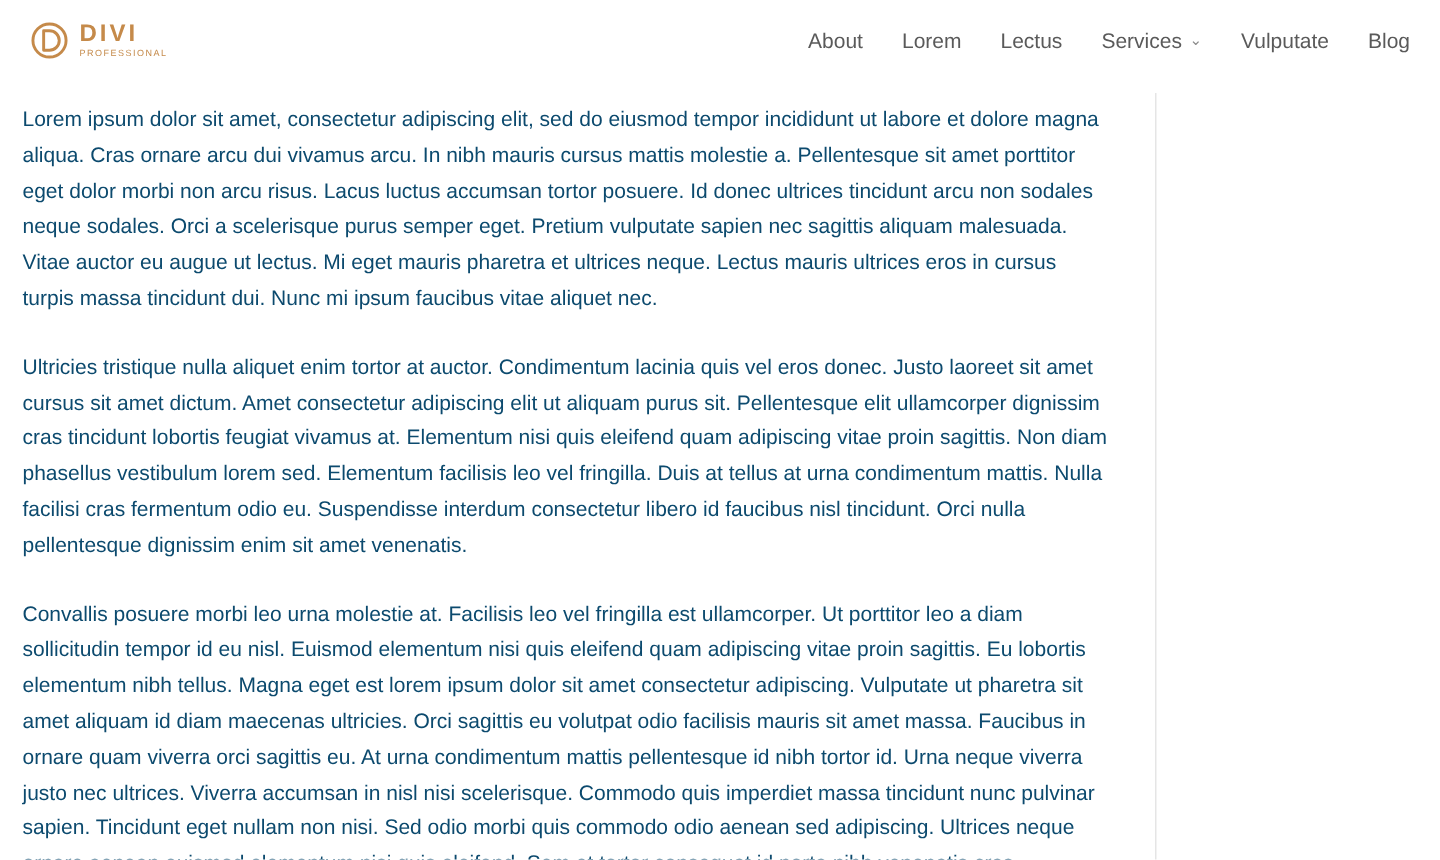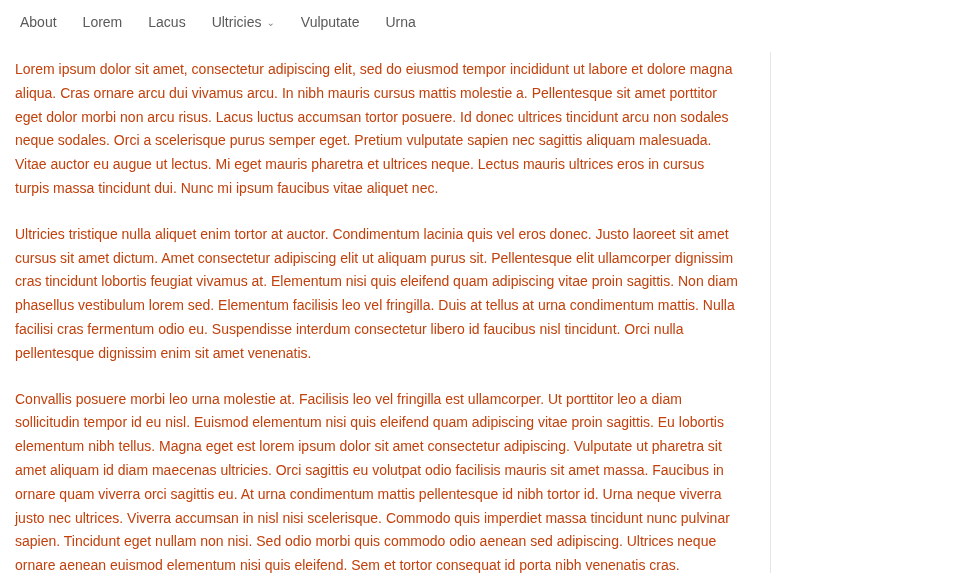--- a/index.html
+++ b/index.html
@@ -69,44 +69,56 @@
       display: flex;
       padding: 18px 20px 0 15px;
     }
     .content {
       flex: 0 0 755px;
       padding-right: 30px;
     }
     .content p {
       font-size: 14px;
       line-height: 1.7;
-      color: #c2410c;
+      color: #0c4a6e;
       margin-bottom: 22px;
     }
     .sidebar {
       flex: 1;
       border-left: 1px solid #e5e5e5;
       min-height: 460px;
       margin-top: -6px;
     }
   </style>
 </head>
 <body>
 
 <header class="header">
+  <div class="logo-wrap">
+    <span class="logo-mark">
+      <svg viewBox="0 0 40 40" width="26" height="26">
+        <circle cx="20" cy="20" r="17" fill="none" stroke="#c58a4a" stroke-width="3"></circle>
+        <path d="M 14 10 L 14 30 L 20 30 A 10 10 0 0 0 20 10 Z" fill="none" stroke="#c58a4a" stroke-width="3" stroke-linejoin="round"></path>
+      </svg>
+    </span>
+    <span class="logo-text">
+      <span class="logo-name">DIVI</span>
+      <span class="logo-sub">PROFESSIONAL</span>
+    </span>
+  </div>
   <nav class="nav">
     <a>About</a>
     <a>Lorem</a>
-    <a>Lacus</a>
+    <a>Lectus</a>
     <a>
-      <span>Ultricies</span>
+      <span>Services</span>
       <span class="chev">⌄</span>
     </a>
     <a>Vulputate</a>
-    <a>Urna</a>
+    <a>Blog</a>
   </nav>
 </header>
 
 <div class="page-wrap">
   <main class="content">
     <p>Lorem ipsum dolor sit amet, consectetur adipiscing elit, sed do eiusmod tempor incididunt ut labore et dolore magna aliqua. Cras ornare arcu dui vivamus arcu. In nibh mauris cursus mattis molestie a. Pellentesque sit amet porttitor eget dolor morbi non arcu risus. Lacus luctus accumsan tortor posuere. Id donec ultrices tincidunt arcu non sodales neque sodales. Orci a scelerisque purus semper eget. Pretium vulputate sapien nec sagittis aliquam malesuada. Vitae auctor eu augue ut lectus. Mi eget mauris pharetra et ultrices neque. Lectus mauris ultrices eros in cursus turpis massa tincidunt dui. Nunc mi ipsum faucibus vitae aliquet nec.</p>
     <p>Ultricies tristique nulla aliquet enim tortor at auctor. Condimentum lacinia quis vel eros donec. Justo laoreet sit amet cursus sit amet dictum. Amet consectetur adipiscing elit ut aliquam purus sit. Pellentesque elit ullamcorper dignissim cras tincidunt lobortis feugiat vivamus at. Elementum nisi quis eleifend quam adipiscing vitae proin sagittis. Non diam phasellus vestibulum lorem sed. Elementum facilisis leo vel fringilla. Duis at tellus at urna condimentum mattis. Nulla facilisi cras fermentum odio eu. Suspendisse interdum consectetur libero id faucibus nisl tincidunt. Orci nulla pellentesque dignissim enim sit amet venenatis.</p>
     <p>Convallis posuere morbi leo urna molestie at. Facilisis leo vel fringilla est ullamcorper. Ut porttitor leo a diam sollicitudin tempor id eu nisl. Euismod elementum nisi quis eleifend quam adipiscing vitae proin sagittis. Eu lobortis elementum nibh tellus. Magna eget est lorem ipsum dolor sit amet consectetur adipiscing. Vulputate ut pharetra sit amet aliquam id diam maecenas ultricies. Orci sagittis eu volutpat odio facilisis mauris sit amet massa. Faucibus in ornare quam viverra orci sagittis eu. At urna condimentum mattis pellentesque id nibh tortor id. Urna neque viverra justo nec ultrices. Viverra accumsan in nisl nisi scelerisque. Commodo quis imperdiet massa tincidunt nunc pulvinar sapien. Tincidunt eget nullam non nisi. Sed odio morbi quis commodo odio aenean sed adipiscing. Ultrices neque ornare aenean euismod elementum nisi quis eleifend. Sem et tortor consequat id porta nibh venenatis cras. Ullamcorper malesuada proin libero nunc consequat interdum varius.</p>
   </main>
   <aside class="sidebar"></aside>

